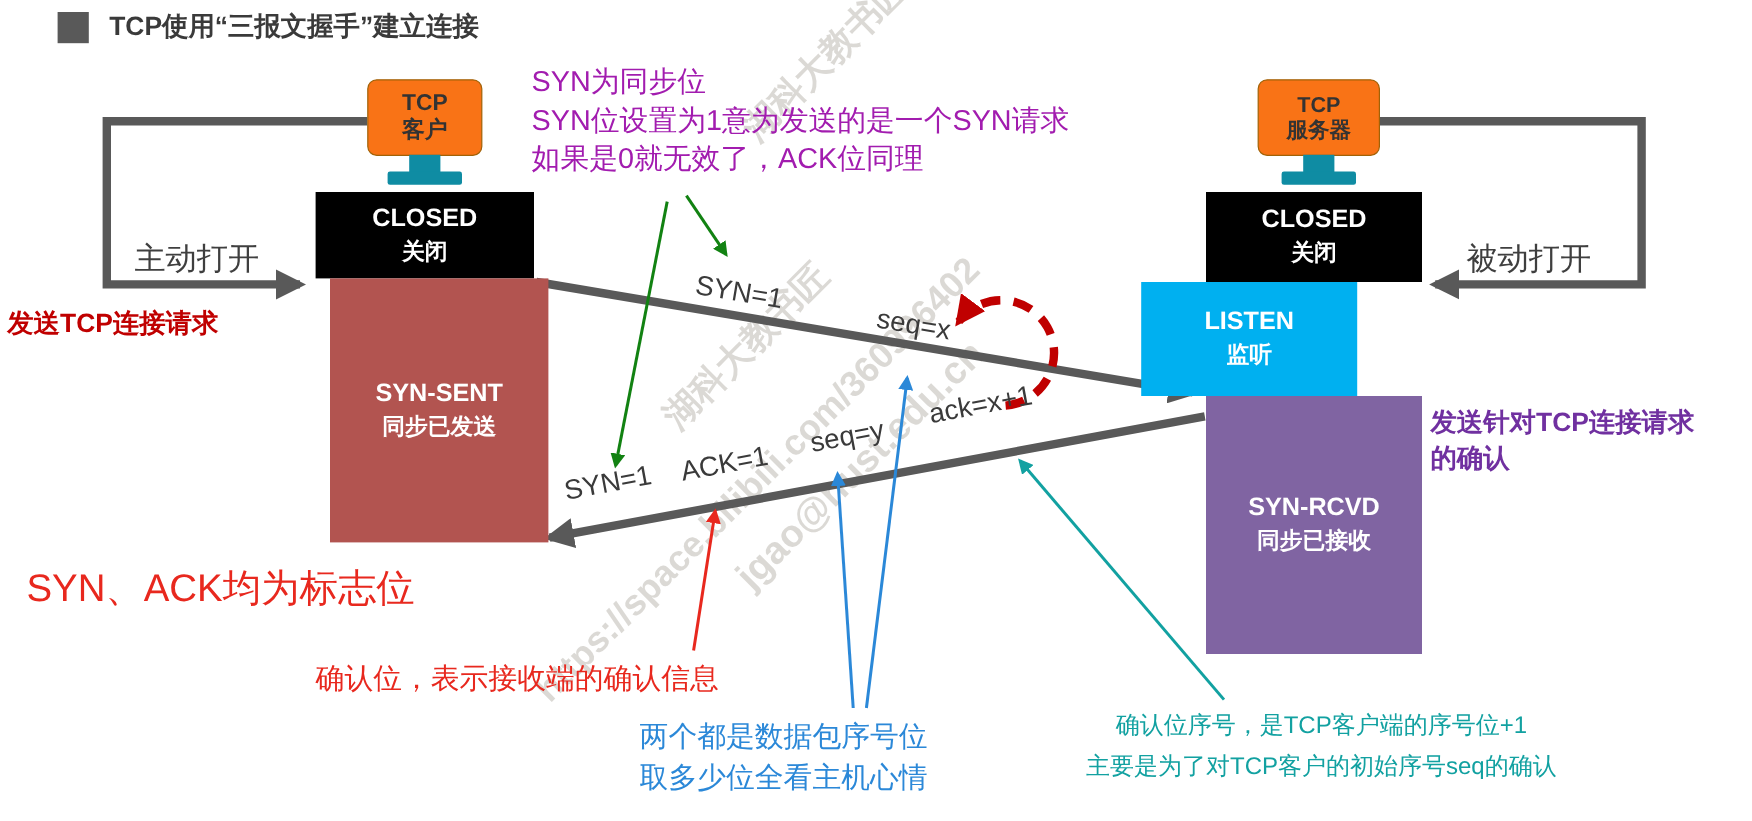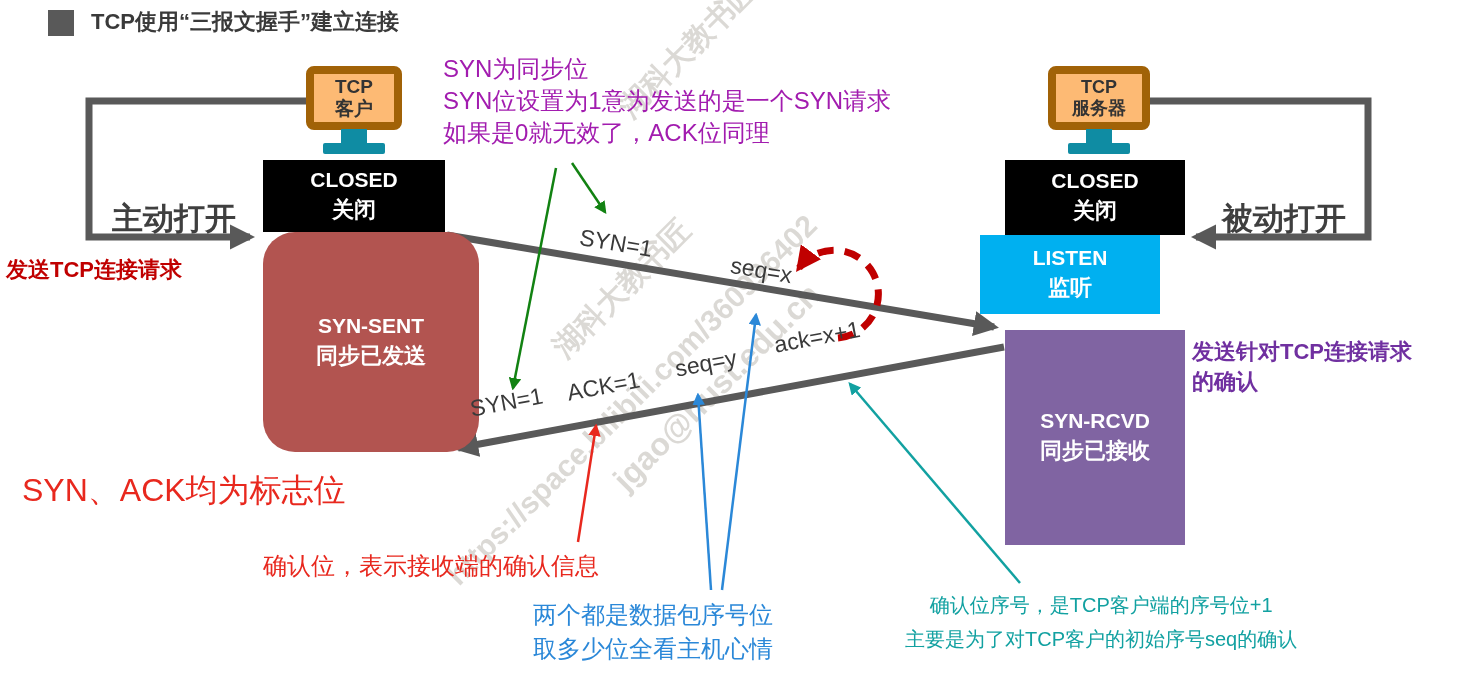--- a/index.html
+++ b/index.html
@@ -3,39 +3,39 @@
 <meta charset="utf-8">
 <style>
   html,body{margin:0;padding:0;background:#fff;}
   .stage{position:relative;width:1460px;height:684px;background:#fff;overflow:hidden;
          font-family:"Liberation Sans","DejaVu Sans",sans-serif;}
   .abs{position:absolute;}
   .preline{white-space:pre-line;}
   .title-chip{left:48px;top:10px;width:26px;height:26px;background:#595959;}
   .page-title{left:91px;top:7px;font-size:22px;font-weight:bold;color:#3a3a3a;}
 
-  .device{box-sizing:border-box;border:8px solid #a16207;border-radius:8px;background:#fdba74;
+  .device{box-sizing:border-box;border:1px solid #a16207;border-radius:8px;background:#f97316;
           display:flex;align-items:center;justify-content:center;text-align:center;
           font-weight:bold;color:#333;line-height:1.15;}
   .dev-client{left:306px;top:66px;width:96px;height:64px;font-size:19px;}
   .dev-server{left:1048px;top:66px;width:102px;height:64px;font-size:18px;}
   .neck{background:#0f8ca3;}
   .base{background:#0f8ca3;border-radius:2px;}
 
   .state{display:flex;flex-direction:column;align-items:center;justify-content:center;
          color:#fff;font-weight:bold;text-align:center;}
   .state .nm{font-size:21px;}
-  .state .sb{font-size:22px;margin-top:3px;}
+  .state .sb{font-size:19px;margin-top:3px;}
   .c-closed{left:263px;top:160px;width:182px;height:72px;background:#000;}
-  .c-synsent{left:263px;top:232px;width:216px;height:220px;background:#b25450;border-radius:32px;}
+  .c-synsent{left:275px;top:232px;width:182px;height:220px;background:#b25450;}
   .s-closed{left:1005px;top:160px;width:180px;height:75px;background:#000;}
-  .s-listen{left:980px;top:235px;width:180px;height:79px;background:#00b0f0;}
+  .s-listen{left:951px;top:235px;width:180px;height:95px;background:#00b0f0;}
   .s-synrcvd{left:1005px;top:330px;width:180px;height:215px;background:#8064a2;text-align:center;}
 
-  .open-label{font-size:31px;font-weight:bold;color:#3f3f3f;text-align:center;}
+  .open-label{font-size:26px;font-weight:normal;color:#3f3f3f;text-align:center;}
   .action-client{left:6px;top:255px;font-size:22px;font-weight:bold;color:#c00000;}
   .action-server{left:1192px;top:337px;font-size:22px;font-weight:bold;color:#7030a0;line-height:1.35;}
 
   .msg{font-size:23px;color:#3a3a3a;transform-origin:left top;white-space:nowrap;}
   .rot-dn{transform:rotate(9.6deg);}
   .rot-up{transform:rotate(-10.6deg);}
 
   .note{line-height:1.35;white-space:pre-line;}
   .note-green{left:443px;top:53px;font-size:24px;color:#a21caf;line-height:32px;}
   .note-flags{left:22px;top:469px;font-size:32px;color:#e8281e;}

